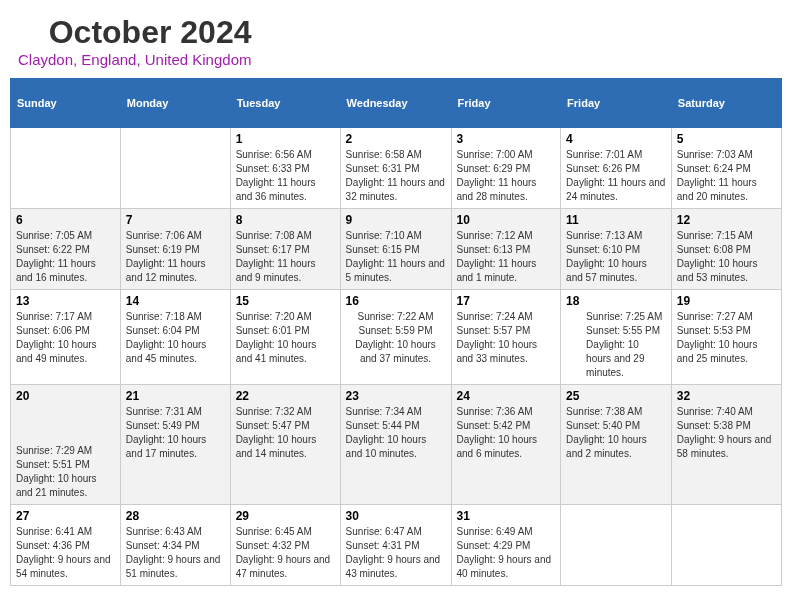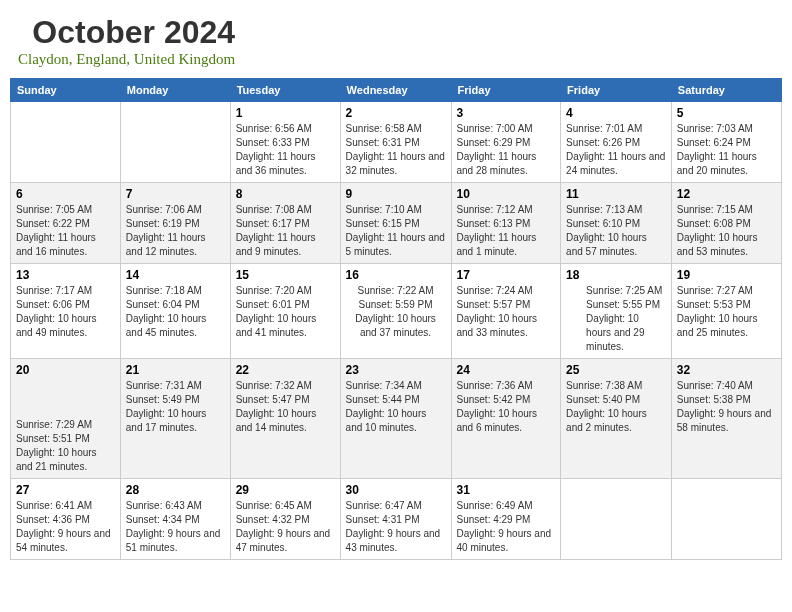--- a/index.html
+++ b/index.html
@@ -42,33 +42,32 @@
     .title-area {
       text-align: right;
     }
     .month-title {
       font-size: 32px;
       font-weight: bold;
       color: #333;
     }
     .location {
       font-size: 15px;
-      color: #4d7c0f;
-      font-family: Liberation Serif, serif;
+      color: #a21caf;
     }
     .calendar {
       width: 100%;
       border-collapse: collapse;
       font-size: 10.5px;
     }
     .calendar th {
       background-color: #2e6db4;
       color: #fff;
       text-align: left;
-      padding: 5px 6px;
+      padding: 18px 6px;
       font-size: 11px;
       border: 1px solid #2e6db4;
     }
     .calendar td {
       border: 1px solid #ccc;
       vertical-align: top;
       padding: 4px 5px;
       width: 113px;
       min-height: 80px;
     }

